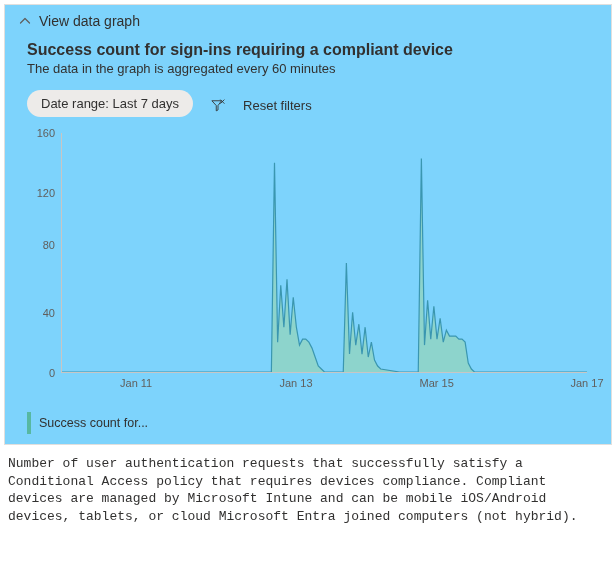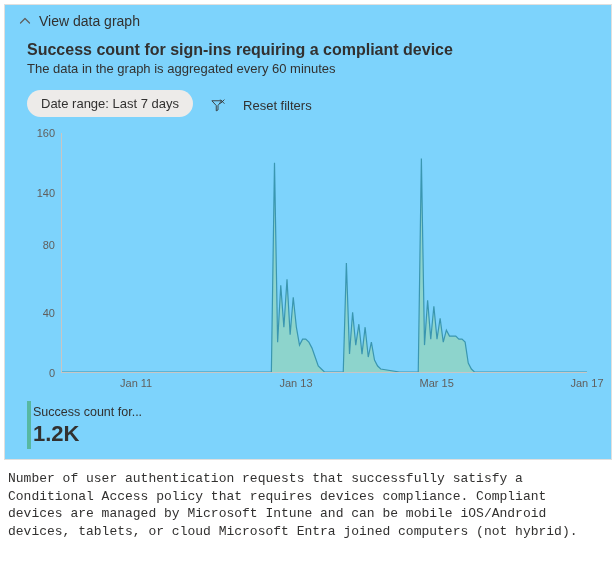--- a/index.html
+++ b/index.html
@@ -112,23 +112,23 @@
     font-size: 11px;
     color: #605e5c;
   }
   .x-labels span {
     position: absolute;
     transform: translateX(-50%);
     white-space: nowrap;
   }
 
   .summary-card {
-    margin-top: 10px;
+    margin-top: 21px;
     border-left: 4px solid #57b8a1;
-    padding: 4px 0 2px 2px;
+    padding: 4px 0 2px 8px;
     width: 220px;
   }
   .summary-label {
     font-size: 12.5px;
     color: #323130;
     margin-bottom: 2px;
   }
   .summary-value {
     font-size: 22px;
     font-weight: 600;
@@ -172,37 +172,36 @@
         </span>
         <span>Reset filters</span>
       </button>
     </div>
 
     <div class="chart-wrap">
       <div class="y-labels" id="y-labels">
           <span style="top: 240px;">0</span>
           <span style="top: 180px;">40</span>
           <span style="top: 112px;">80</span>
-          <span style="top: 60px;">140</span>
+          <span style="top: 60px;">120</span>
           <span style="top: 0px;">160</span>
         </div>
       <div class="plot">
         <svg viewBox="0 0 526 240" preserveAspectRatio="none" id="chart-svg">
             <path d="M0.00 240.00 L37.57 240.00 L75.14 240.00 L112.71 240.00 L150.29 240.00 L187.86 240.00 L206.64 240.00 L209.77 240.00 L212.90 30.00 L216.04 210.00 L219.17 153.00 L222.30 195.00 L225.43 147.00 L228.56 202.50 L231.69 165.00 L234.82 195.00 L237.95 213.00 L241.08 207.00 L244.21 207.00 L247.35 210.00 L250.48 216.00 L253.61 225.00 L256.74 234.00 L259.87 237.00 L263.00 240.00 L281.79 240.00 L284.92 130.50 L288.05 222.00 L291.18 180.00 L294.31 213.00 L297.44 192.00 L300.57 222.00 L303.70 195.00 L306.83 225.00 L309.96 210.00 L313.10 228.00 L316.23 234.00 L319.36 237.00 L338.14 240.00 L356.93 240.00 L360.06 25.50 L363.19 213.00 L366.32 168.00 L369.45 207.00 L372.58 174.00 L375.71 207.00 L378.85 186.00 L381.98 210.00 L385.11 198.00 L388.24 204.00 L391.37 204.00 L394.50 204.00 L397.63 207.00 L400.76 207.00 L403.89 210.00 L407.02 231.00 L410.15 237.00 L413.29 240.00 L450.86 240.00 L488.43 240.00 L526.00 240.00 L526.00 240 L0.00 240 Z" fill="#8fd4c3" fill-opacity="0.85" stroke="none"></path>
             <path d="M0.00 240.00 L37.57 240.00 L75.14 240.00 L112.71 240.00 L150.29 240.00 L187.86 240.00 L206.64 240.00 L209.77 240.00 L212.90 30.00 L216.04 210.00 L219.17 153.00 L222.30 195.00 L225.43 147.00 L228.56 202.50 L231.69 165.00 L234.82 195.00 L237.95 213.00 L241.08 207.00 L244.21 207.00 L247.35 210.00 L250.48 216.00 L253.61 225.00 L256.74 234.00 L259.87 237.00 L263.00 240.00 L281.79 240.00 L284.92 130.50 L288.05 222.00 L291.18 180.00 L294.31 213.00 L297.44 192.00 L300.57 222.00 L303.70 195.00 L306.83 225.00 L309.96 210.00 L313.10 228.00 L316.23 234.00 L319.36 237.00 L338.14 240.00 L356.93 240.00 L360.06 25.50 L363.19 213.00 L366.32 168.00 L369.45 207.00 L372.58 174.00 L375.71 207.00 L378.85 186.00 L381.98 210.00 L385.11 198.00 L388.24 204.00 L391.37 204.00 L394.50 204.00 L397.63 207.00 L400.76 207.00 L403.89 210.00 L407.02 231.00 L410.15 237.00 L413.29 240.00 L450.86 240.00 L488.43 240.00 L526.00 240.00 " fill="none" stroke="#3a96b0" stroke-width="1.2"></path>
           </svg>
       </div>
       <div class="x-labels" id="x-labels">
           <span style="left: 75.1429px;">Jan 11</span>
           <span style="left: 235px;">Jan 13</span>
           <span style="left: 375.714px;">Mar 15</span>
           <span style="left: 526px;">Jan 17</span>
         </div>
     </div>
 
     <div class="summary-card">
       <div class="summary-label">Success count for...</div>
-      <div class="summary-value">1.2K</div>
     </div>
   </div>
 </div>
 
 <div class="footer-desc">Number of user authentication requests that successfully satisfy a Conditional Access policy that requires devices compliance. Compliant devices are managed by Microsoft Intune and can be mobile iOS/Android devices, tablets, or cloud Microsoft Entra joined computers (not hybrid).</div>
 
 </body></html>

